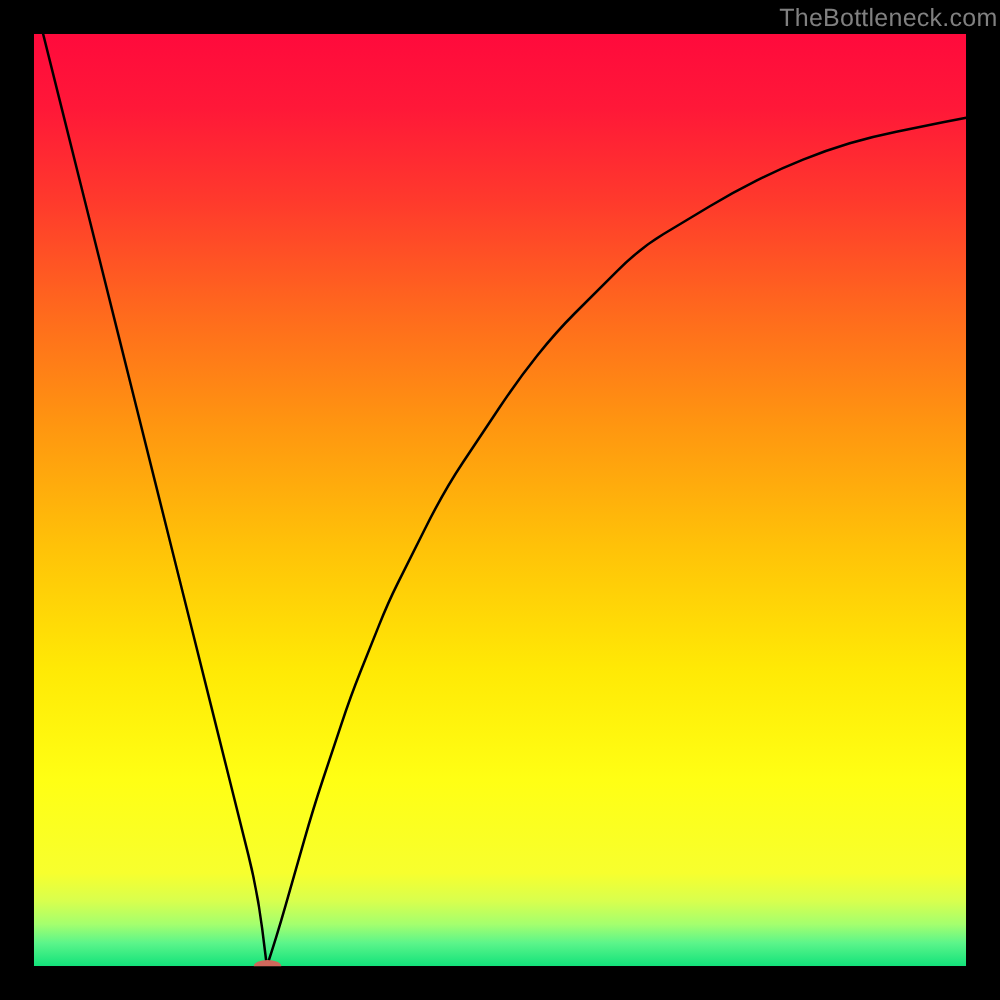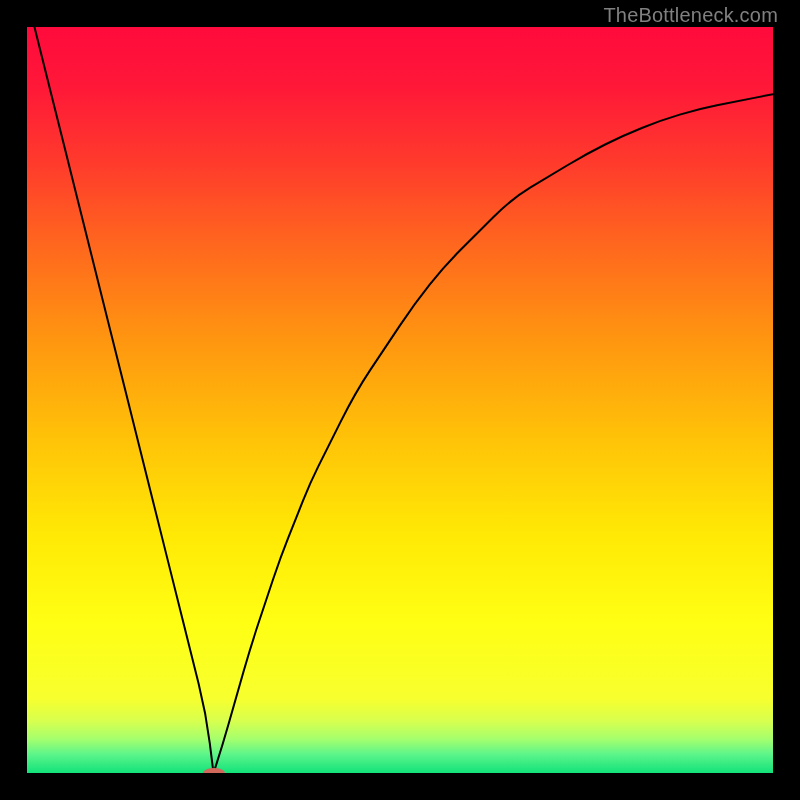--- a/index.html
+++ b/index.html
@@ -13,21 +13,21 @@
   }
   .frame {
     width: 800px;
     height: 800px;
     background: #000;
     position: relative;
   }
   .watermark {
     position: absolute;
     top: 4px;
-    right: 22px;
+    right: 2px;
     color: #808080;
     font-size: 20px;
     font-weight: 500;
     letter-spacing: 0.2px;
     z-index: 10;
   }
   .plot-rect {
     position: absolute;
     left: 27px;
     top: 27px;

